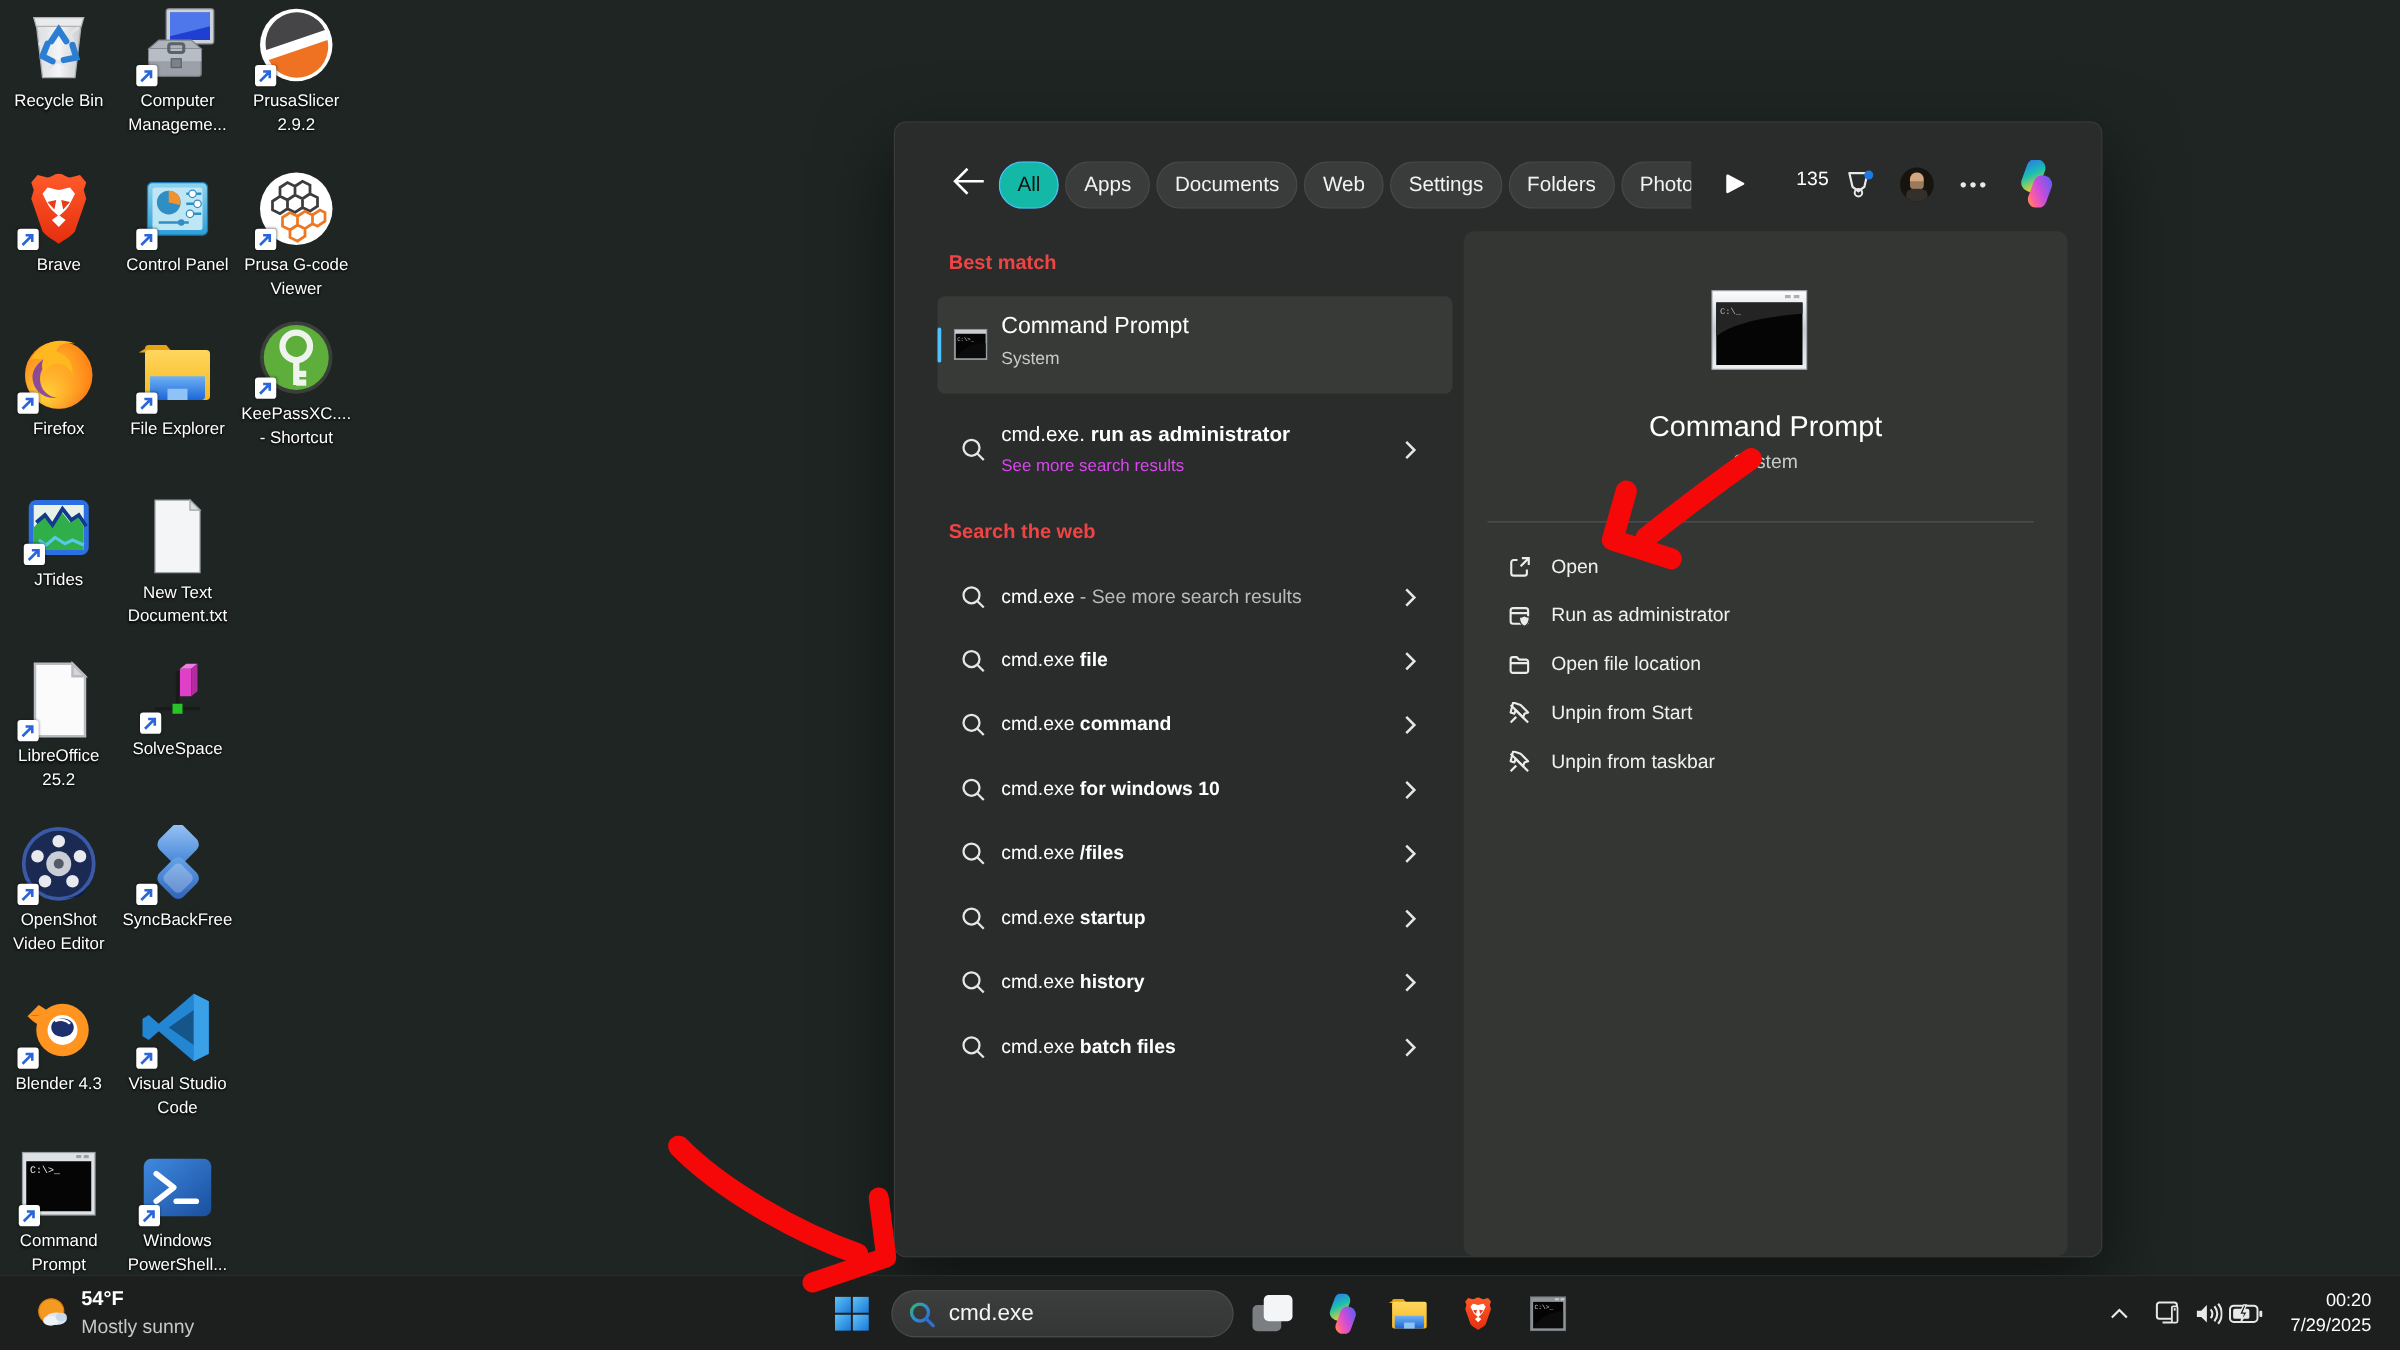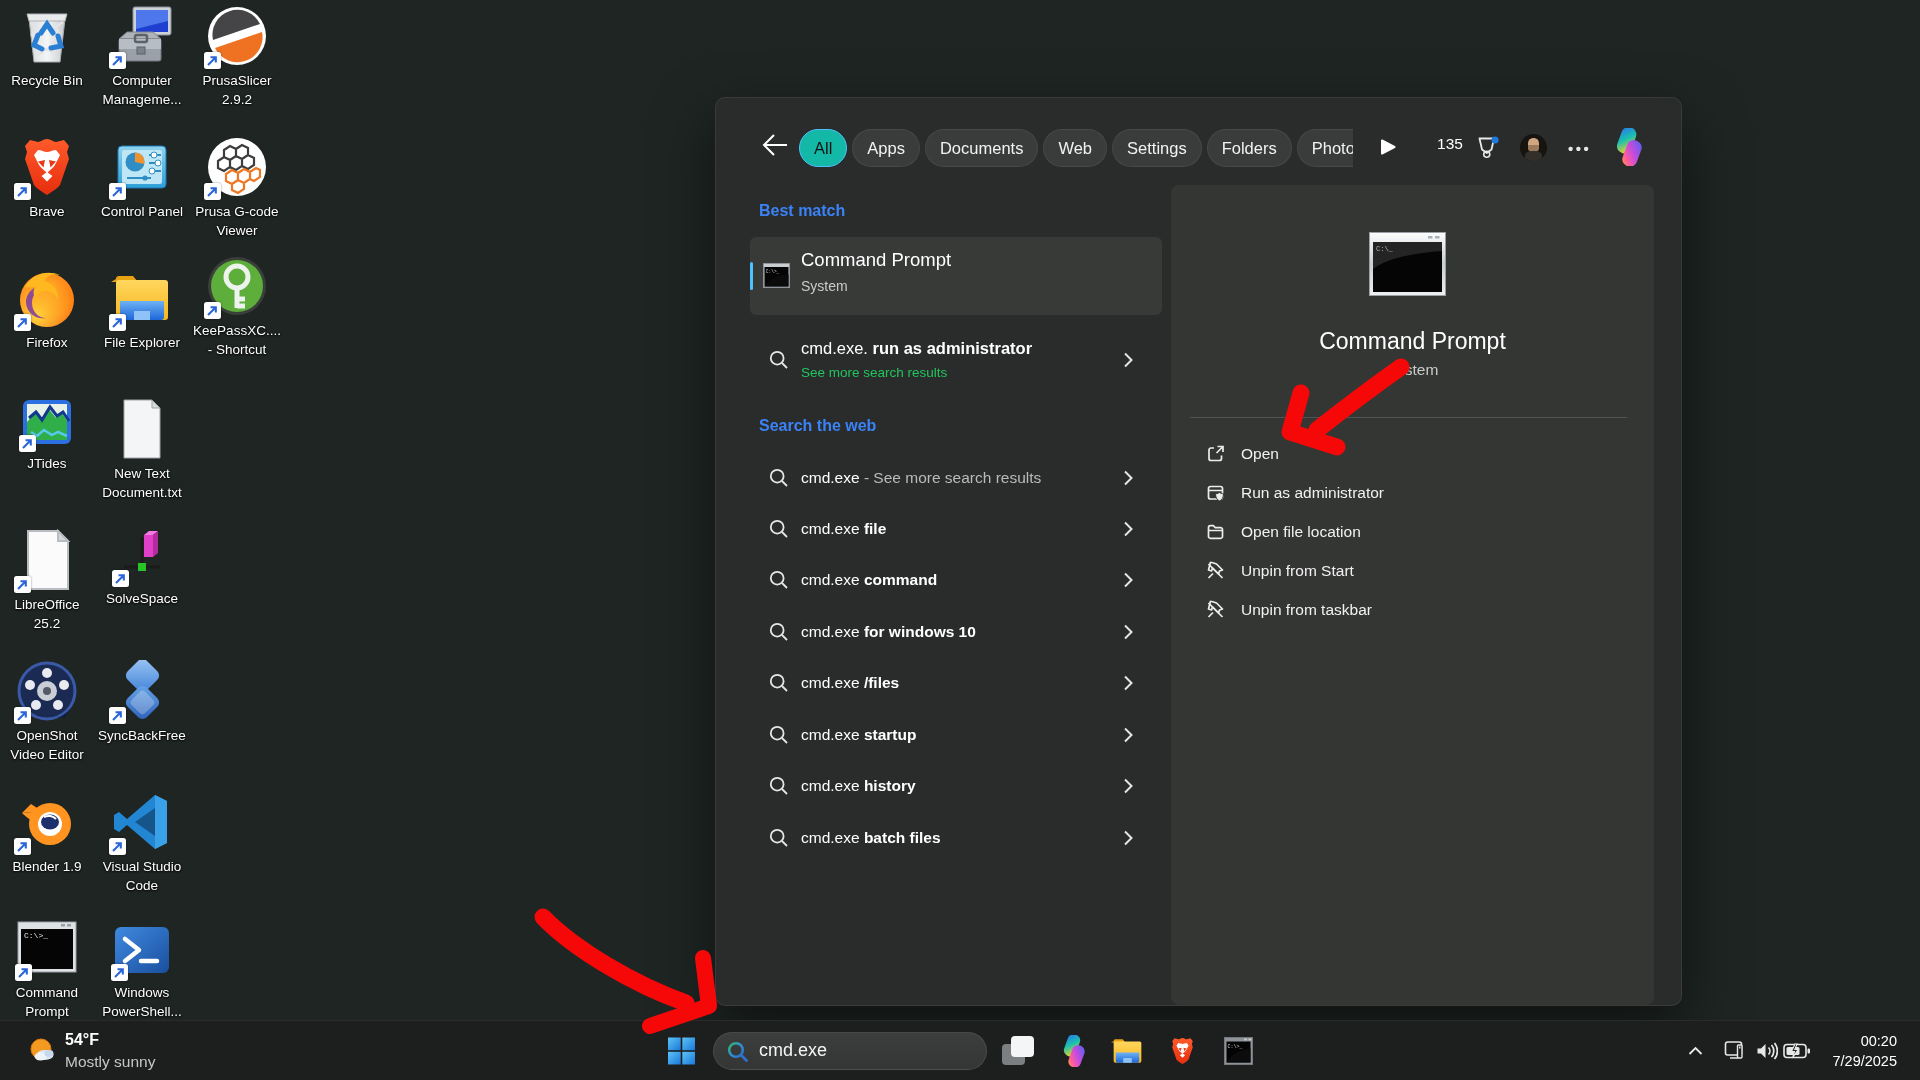--- a/index.html
+++ b/index.html
@@ -17,21 +17,21 @@
 .sc svg{position:absolute;left:2px;top:2px;}
 
 #panel{position:absolute;left:715px;top:97px;width:967px;height:909px;background:#2a2c2b;
 border-radius:10px;border:1px solid rgba(255,255,255,.07);box-shadow:0 24px 60px rgba(0,0,0,.5);}
 .backarr{position:absolute;left:46px;top:35px;}
 .pillrow{position:absolute;left:83px;top:31px;width:554px;height:38px;overflow:hidden;white-space:nowrap;}
 .pill{display:inline-block;height:38px;line-height:36px;border-radius:19px;background:#3a3c3b;
 border:1px solid rgba(255,255,255,.065);color:#f2f2f2;font-size:16.5px;padding:0 14px;margin-right:5px;vertical-align:top;}
 .pill.sel{background:#14b8a6;border-color:#4cc2ff;color:#111;}
 
-.hdr{position:absolute;font-size:16px;font-weight:bold;color:#3b82f6;}
+.hdr{position:absolute;font-size:16px;font-weight:bold;color:#ef4444;}
 #bestrow{position:absolute;left:34px;top:139px;width:412px;height:78px;background:#383a38;border-radius:6px;}
 #bestrow .bar{position:absolute;left:0;top:25px;width:3px;height:28px;background:#4cc2ff;border-radius:2px;}
 .resrow{position:absolute;left:34px;width:412px;height:52px;}
 .mag{position:absolute;left:19px;top:50%;margin-top:-10px;}
 .rtxt{position:absolute;left:51px;top:50%;transform:translateY(-50%);font-size:15.5px;color:#fff;white-space:nowrap;}
 .rtxt .dim{color:#b9bbba;}
 .chev{position:absolute;right:29px;top:50%;margin-top:-8px;}
 
 #rpanel{position:absolute;left:455px;top:87px;width:483px;height:820px;background:#343634;border-radius:8px;}
 .mi{position:absolute;left:0;width:100%;height:39px;}
@@ -365,21 +365,21 @@
   <path d="M6 22 L26 20 L15 13 Z" fill="#ff9420"></path>
   <path d="M6 22 c6 6 10 8 16 9 l4 -11 -20 2 Z" fill="#ff9420"></path>
   <path d="M28 26 a9 7.5 0 0 1 12 2" stroke="#fff" stroke-width="2" fill="none"></path>
  </svg>
         <div class="sc">
           <svg width="13" height="13" viewBox="0 0 13 13">
             <path d="M2 11 L9 4 M4.5 3.2 H9.8 V8.5" stroke="#2a66d9" stroke-width="2.1" fill="none"></path>
           </svg>
         </div>
       </div>
- <div class="lb">Blender 1.9</div>
+ <div class="lb">Blender 4.3</div>
 </div>
 <div class="cell" style="left:96px;top:791px;">
  <div class="ic">
         <svg width="62" height="62" viewBox="0 0 62 62">
   <path d="M44 4 L56 10 V52 L44 58 L16 34 L8 41 L3 38 V24 L8 21 L16 28 L44 4 Z" fill="#2286d3"></path>
   <path d="M44 17 L24 31 L44 45 Z" fill="#15558a"></path>
   <path d="M44 4 L56 10 V52 L44 58 Z" fill="#3aa0e8"></path>
  </svg>
         <div class="sc">
           <svg width="13" height="13" viewBox="0 0 13 13">
@@ -481,21 +481,21 @@
   </svg>
   <div style="position:absolute;left:51px;top:12px;font-size:18.5px;color:#fff;">Command Prompt</div>
   <div style="position:absolute;left:51px;top:41px;font-size:14px;color:#c9cbca;">System</div>
  </div>
  <div class="resrow" style="top:236px;">
   <svg class="mag" width="20" height="20" viewBox="0 0 20 20">
           <circle cx="8.2" cy="8.2" r="6.4" stroke="#e6e6e6" stroke-width="1.8" fill="none"></circle>
           <path d="M13 13 L18 18" stroke="#e6e6e6" stroke-width="1.8"></path>
         </svg>
   <div class="rtxt" style="margin-top:-12px;font-size:16.5px;">cmd.exe. <b>run as administrator</b></div>
-  <div class="rtxt" style="margin-top:12px;font-size:13.5px;color:#22c55e;">See more search results</div>
+  <div class="rtxt" style="margin-top:12px;font-size:13.5px;color:#d946ef;">See more search results</div>
   <svg class="chev" width="10" height="16" viewBox="0 0 10 16">
           <path d="M2 1.5 L8.5 8 L2 14.5" stroke="#e6e6e6" stroke-width="2" fill="none"></path>
         </svg>
  </div>
  <div class="hdr" style="left:43px;top:319px;">Search the web</div>
  <div class="resrow" style="top:354px;">
   <svg class="mag" width="20" height="20" viewBox="0 0 20 20">
           <circle cx="8.2" cy="8.2" r="6.4" stroke="#e6e6e6" stroke-width="1.8" fill="none"></circle>
           <path d="M13 13 L18 18" stroke="#e6e6e6" stroke-width="1.8"></path>
         </svg>

